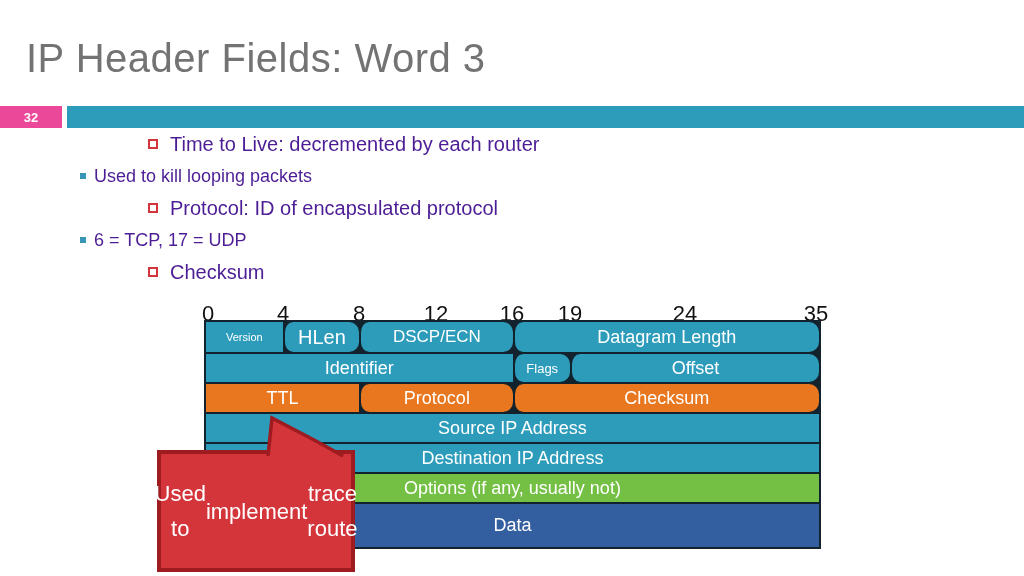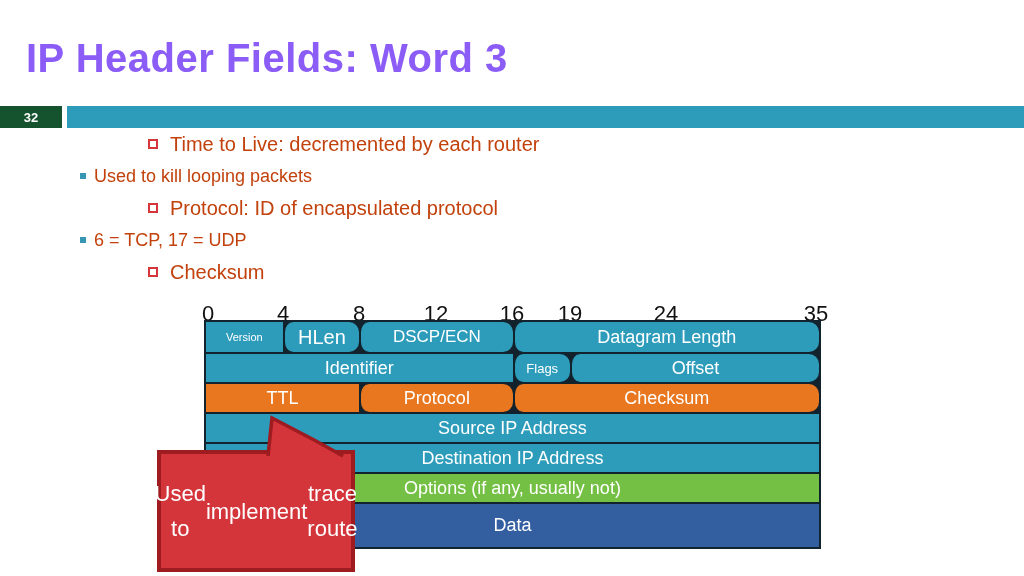--- a/index.html
+++ b/index.html
@@ -6,57 +6,57 @@
   html,body { background:#e8e8e8; }
   .slide {
     position:relative; width:1024px; height:576px;
     background:#ffffff; overflow:hidden;
     font-family:"Liberation Sans", sans-serif;
   }
 
   
   .title {
     position:absolute; left:26px; top:36px;
-    font-size:40px; font-weight:700; color:#8b5cf6;
+    font-size:40px; font-weight:400; color:#737373;
     letter-spacing:0.5px; white-space:nowrap;
   }
 
   
   .num-badge {
     position:absolute; left:0; top:106px; width:62px; height:22px;
-    background:#14532d; color:#fff; font-size:13px; font-weight:bold;
+    background:#ec4899; color:#fff; font-size:13px; font-weight:bold;
     display:flex; align-items:center; justify-content:center;
   }
   .accent-bar {
     position:absolute; left:67px; top:106px; width:957px; height:22px;
     background:#2D9CBB;
   }
 
   
   .bullets { position:absolute; left:0; top:128px; width:1024px; }
-  .brow { display:flex; align-items:center; height:32px; color:#c2410c; }
+  .brow { display:flex; align-items:center; height:32px; color:#4c1d95; }
   .brow.l1 { padding-left:148px; font-size:20px; }
   .brow.l2 { padding-left:80px; font-size:18px; }
   .sq1 {
     width:10px; height:10px; border:2.5px solid #D4353B; background:#fff;
     margin-right:12px; flex:0 0 auto;
   }
   .sq2 {
     width:5px; height:5px; border:3.5px solid #3597B4; background:#fff;
     margin-right:8px; flex:0 0 auto;
   }
 
   
   .bits { position:absolute; left:204px; top:300px; width:617px; height:28px; }
   .bit {
     position:absolute; top:0; transform:translateX(-50%);
     font-size:22px; color:#111; line-height:28px;
   }
   .bl0{left:4px}.bl4{left:79px}.bl8{left:155px}.bl12{left:232px}
-  .bl16{left:308px}.bl19{left:366px}.bl24{left:462px}.bl31{left:612px}
+  .bl16{left:308px}.bl19{left:366px}.bl24{left:481px}.bl31{left:612px}
 
   
   .iptable {
     position:absolute; left:204px; top:320px; width:617px;
     border:2px solid #13232E; background:#13232E;
   }
   .iprow { display:flex; height:30px; }
   .iprow + .iprow { border-top:2px solid #13232E; }
   .iprow.data { height:45px; }
   .cell {

